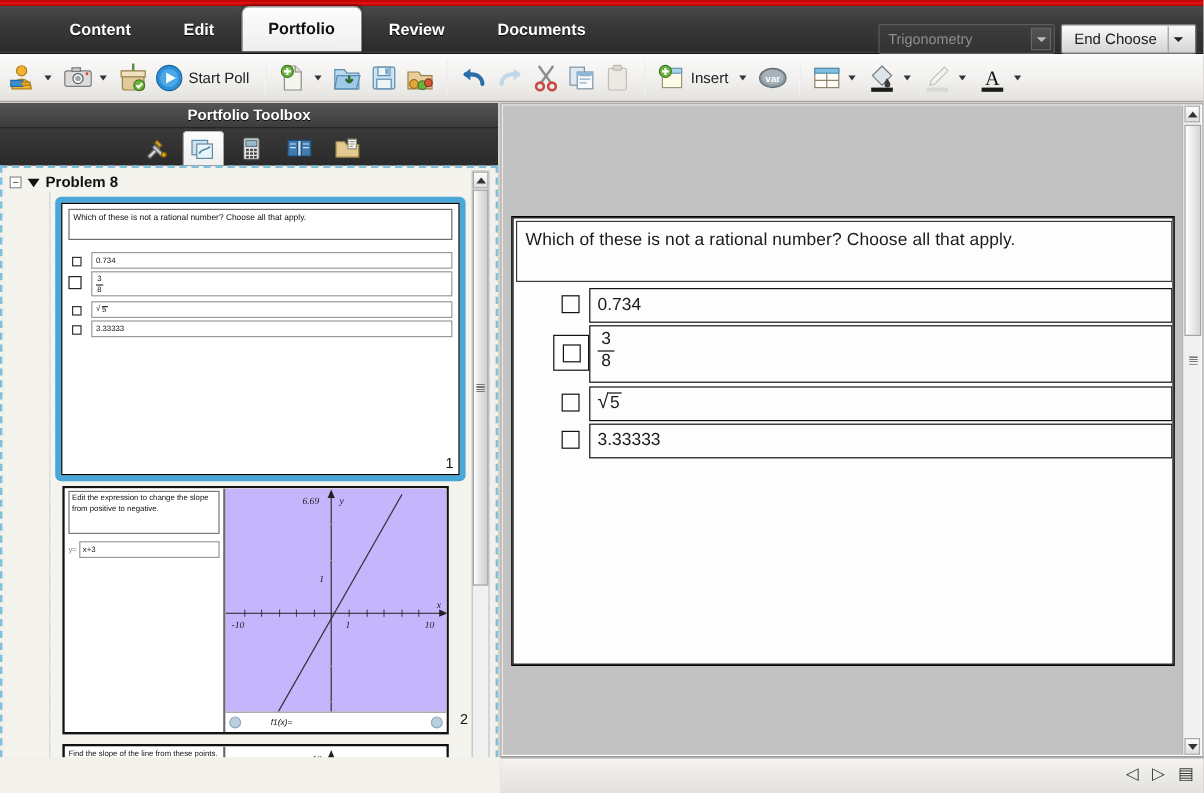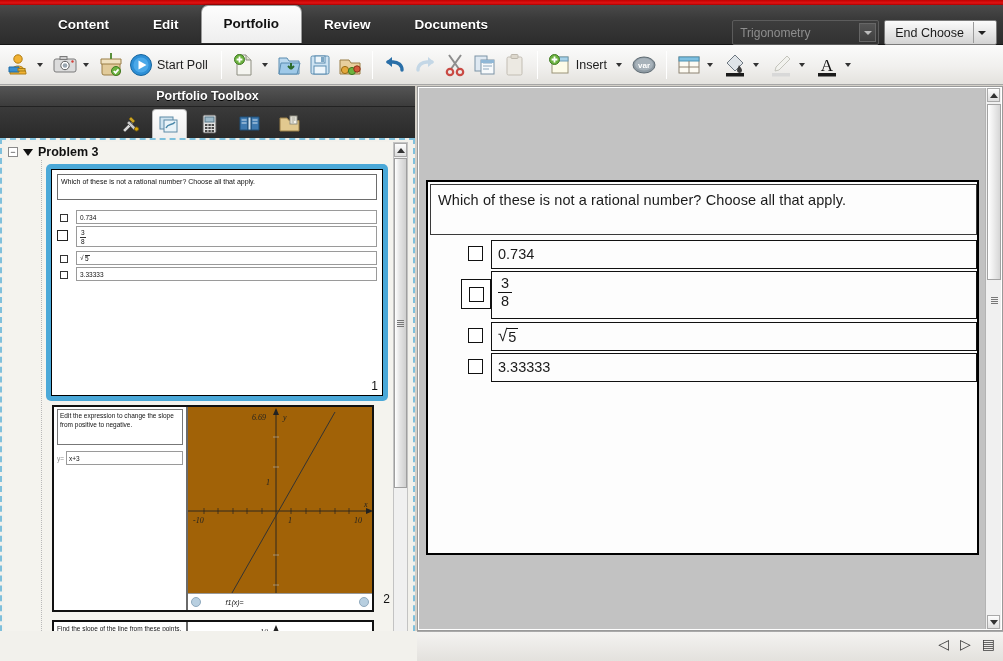--- a/index.html
+++ b/index.html
@@ -109,21 +109,21 @@
   .m-txt { position:absolute; font-size:6.5px; color:#111; }
 
   
   .m2-left { position:absolute; left:0; top:0; width:42%; height:100%; border-right:2px solid #6a6a6a;}
   .m2-prompt { position:absolute; left:3px; top:2px; right:3px; height:36px; border:1px solid #777;
      background:#fff; font-size:6.5px; color:#111; padding:2px; line-height:8.5px;}
   .m2-yrow { position:absolute; left:3px; top:44px; right:3px; height:14px; display:flex; align-items:center;}
   .m2-ylbl{ font-size:6.5px; color:#8a8a8a; padding-right:2px;}
   .m2-yin { flex:1; height:14px; border:1px solid #9a9a9a; background:#fff; font-size:6.5px;
      color:#111; padding-left:2px; line-height:13px;}
-  .m2-graph { position:absolute; left:42%; top:0; right:0; height:100%; background:#a16207; }
+  .m2-graph { position:absolute; left:42%; top:0; right:0; height:100%; background:#c4b5fd; }
   .m2-bottombar { position:absolute; left:42%; right:0; bottom:0; height:17px; border-top:1px solid #999;
      background:#fff; display:flex; align-items:center; justify-content:space-between; padding:0 3px;}
   .m2-dot { width:10px; height:10px; border-radius:50%; background:#b8cfe0; border:1px solid #8fa9bd;}
   .m2-fx { font-size:7px; font-style:italic; color:#111; position:absolute; left:38px;}
 
   
   .m3-left { position:absolute; left:0; top:0; width:42%; height:100%; border-right:2px solid #6a6a6a;
      font-size:6.5px; color:#111; padding:3px; line-height:8.5px;}
   .m3-right{ position:absolute; left:42%; top:0; right:0; height:100%; background:#fff;}
 
@@ -501,21 +501,21 @@
     </div>
 
     <div class="tree-area">
       <div class="tree-inner">
 
         <div class="vline"></div>
 
         <div class="prob-row">
           <span class="tree-box">−</span>
           <i class="tri-dn"></i>
-          <span class="prob-label">Problem 3</span>
+          <span class="prob-label">Problem 8</span>
         </div>
 
         <div class="thumb selected" style="left:42px; top:22px; width:342px; height:237px;">
           <div class="page-card">
             <div class="m-qbox">Which of these is not a rational number? Choose all that apply.</div>
 
             <div class="m-cb" style="top:44px;"></div>
             <div class="m-row" style="top:40px; height:14px;">
               <span class="m-txt" style="left:3px; top:3px;">0.734</span>
             </div>

